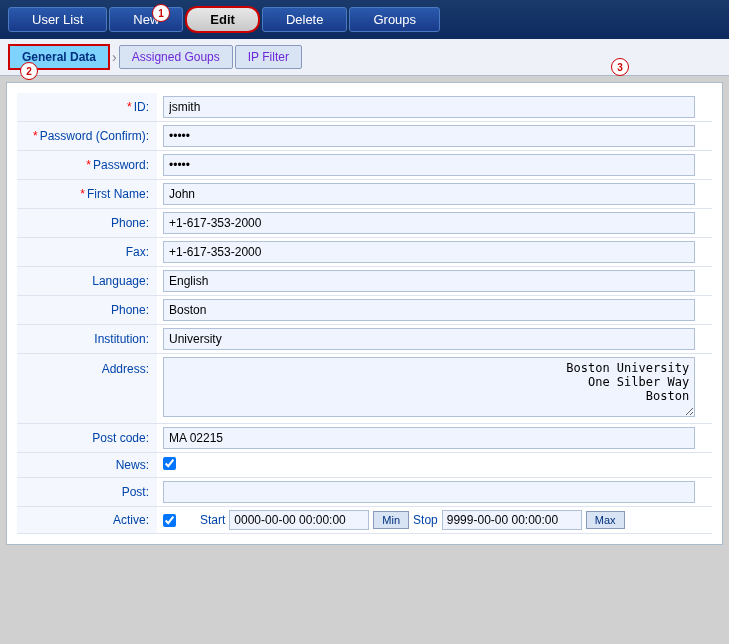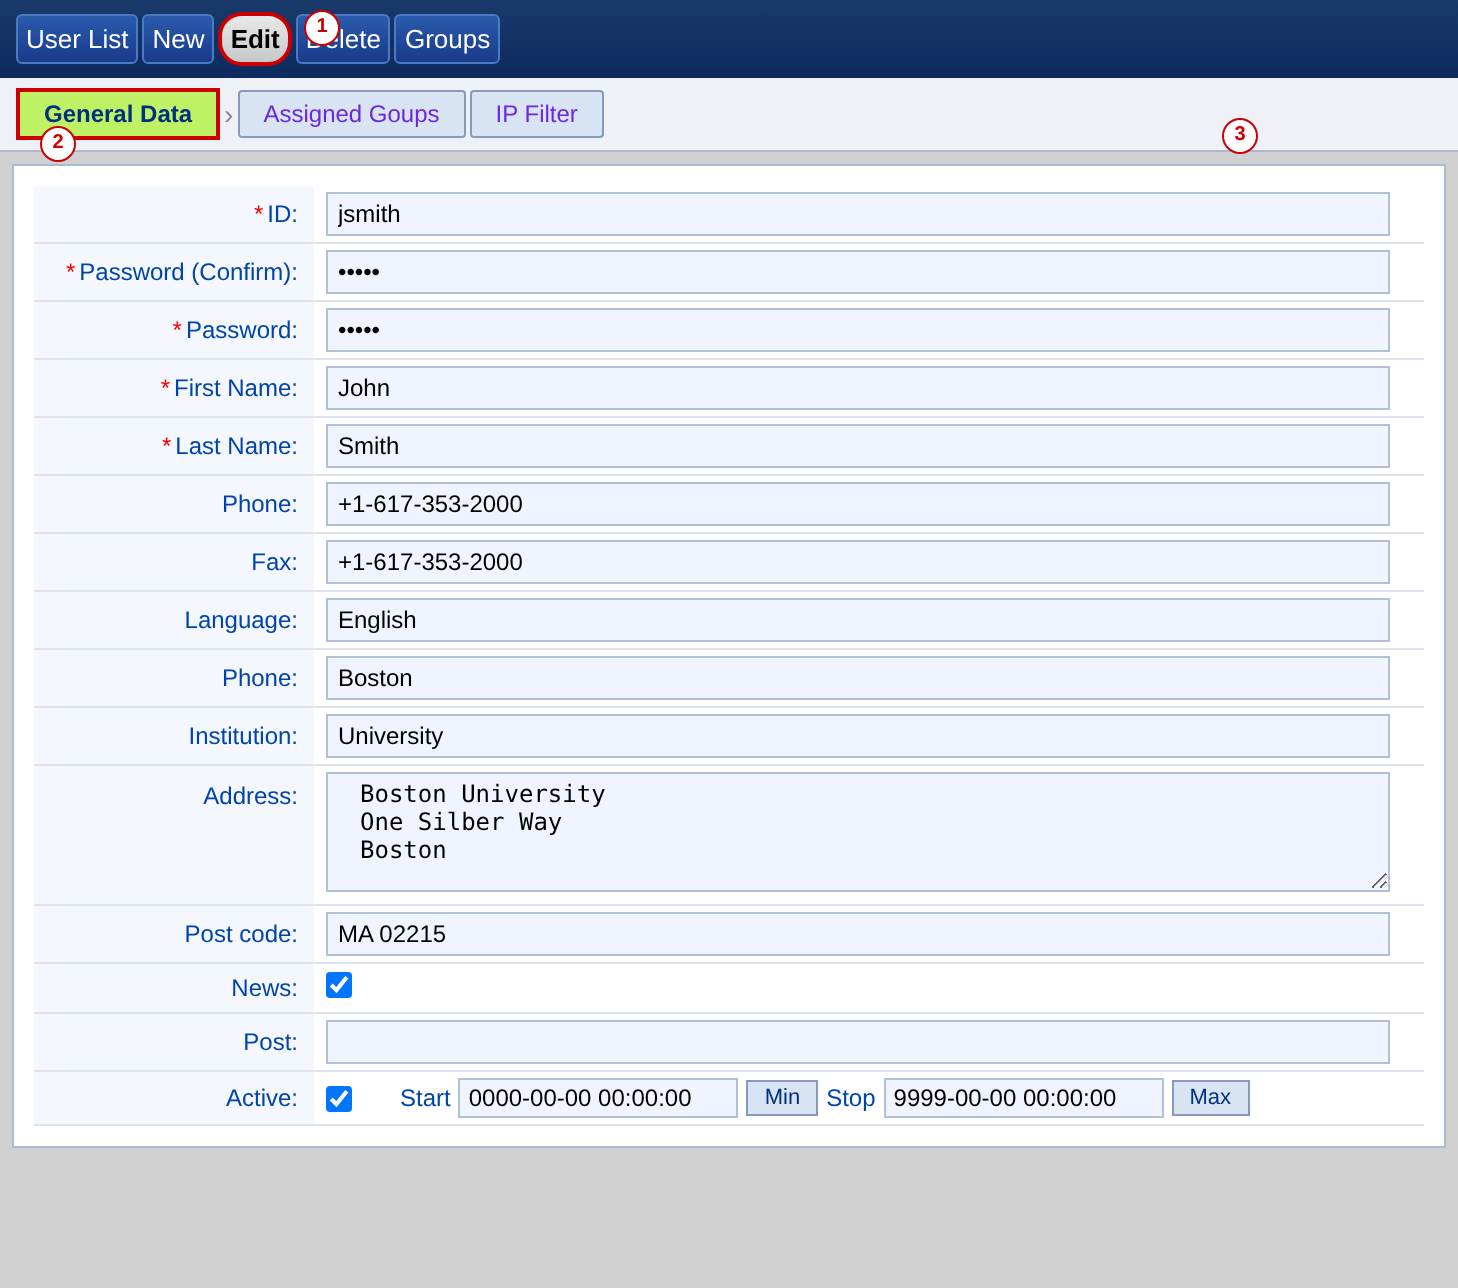--- a/index.html
+++ b/index.html
@@ -11,21 +11,21 @@
       min-height: 644px;
     }
     .top-bar {
       background: linear-gradient(to bottom, #1a3a6b, #0d2a5e);
       padding: 6px 8px;
       display: flex;
       align-items: center;
       gap: 2px;
     }
     .top-btn {
-      padding: 4px 4px;
+      padding: 4px 23px;
       font-size: 13px;
       border: 1px solid #4a7abf;
       border-radius: 3px;
       cursor: pointer;
       color: #fff;
       background: linear-gradient(to bottom, #2a5aad, #1a3a8a);
     }
     .top-btn.active {
       background: linear-gradient(to bottom, #e8e8e8, #c8c8c8);
       color: #000;
@@ -44,21 +44,21 @@
     .sub-btn {
       padding: 4px 12px;
       font-size: 12px;
       border: 1px solid #8899bb;
       cursor: pointer;
       color: #6d28d9;
       background: #d8e4f4;
       border-radius: 2px;
     }
     .sub-btn.active {
-      background: #bef264;
+      background: #7dd3fc;
       border: 2px solid #cc0000;
       border-radius: 0;
       font-weight: bold;
       color: #003080;
     }
     .main-content {
       background: #fff;
       margin: 6px;
       border: 1px solid #aabbcc;
       padding: 10px;
@@ -97,25 +97,26 @@
     .form-table input[type="password"] {
       width: 98%;
       padding: 3px 5px;
       border: 1px solid #b0c0d8;
       font-size: 12px;
       background: #f0f4ff;
     }
     .form-table textarea {
       width: 98%;
       height: 60px;
-      padding: 3px 16px;
+      padding: 3px 5px;
       border: 1px solid #b0c0d8;
       font-size: 12px;
       background: #f0f4ff;
       resize: vertical;
+      text-align: right;
     }
     .required-star {
       color: red;
       margin-right: 2px;
     }
     .active-row {
       display: flex;
       align-items: center;
       gap: 8px;
     }
@@ -207,26 +208,20 @@
           </td>
         </tr>
 
         <tr>
           <td class="label"><span class="required-star">*</span>First Name:</td>
           <td class="field">
             <input type="text" value="John" style="">
           </td>
         </tr>
 
-        <tr>
-          <td class="label"><span class="required-star">*</span>Last Name:</td>
-          <td class="field">
-            <input type="text" value="Smith" style="">
-          </td>
-        </tr>
 
 
         <tr>
           <td class="label">Phone:</td>
           <td class="field">
             <input type="text" value="+1-617-353-2000" style="">
           </td>
         </tr>
 
         <tr>

